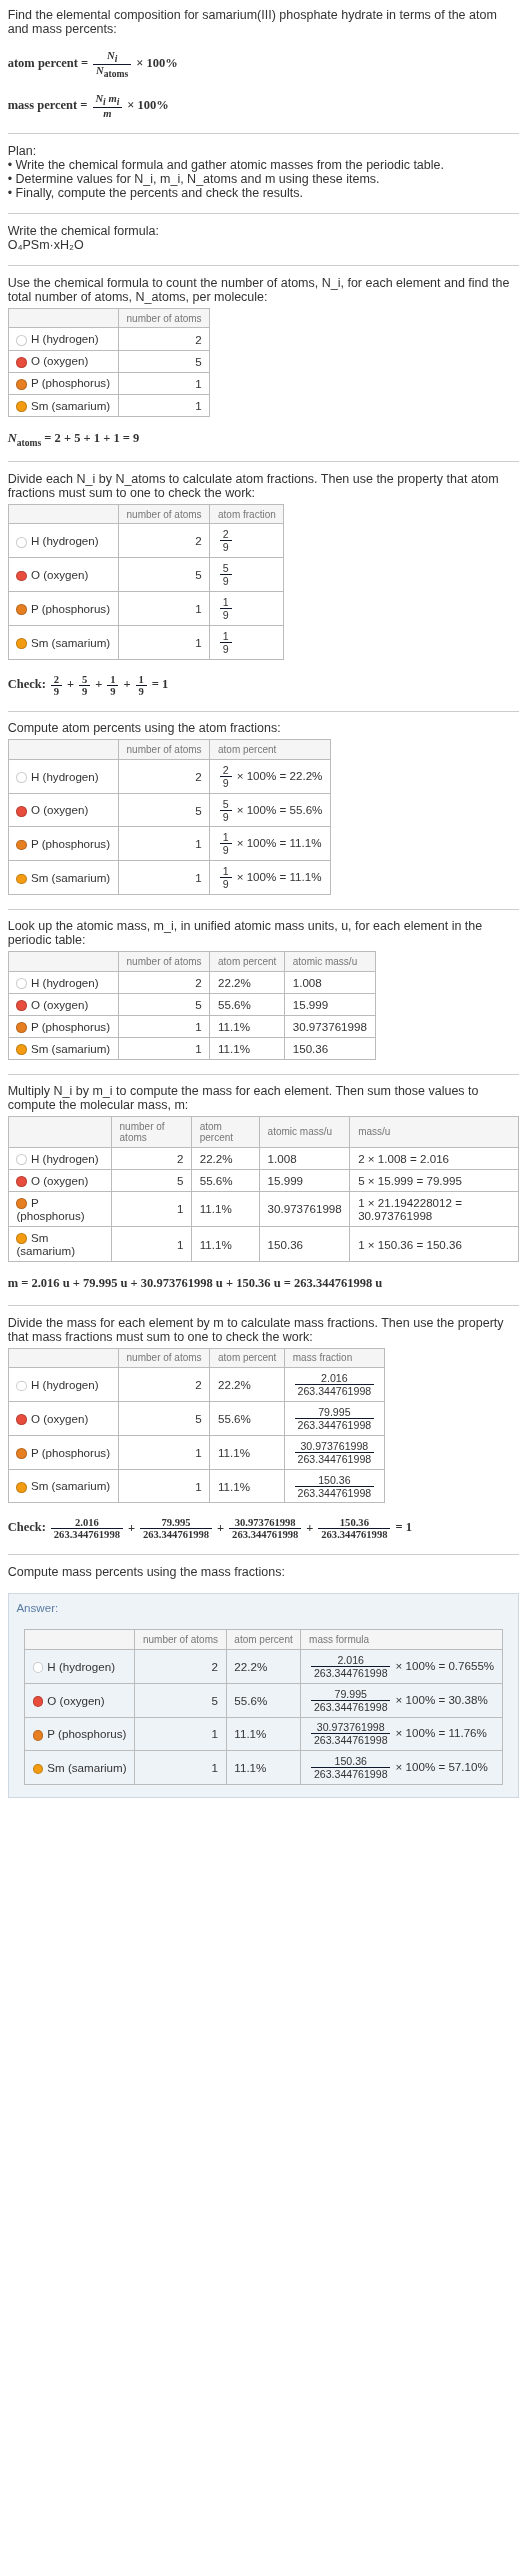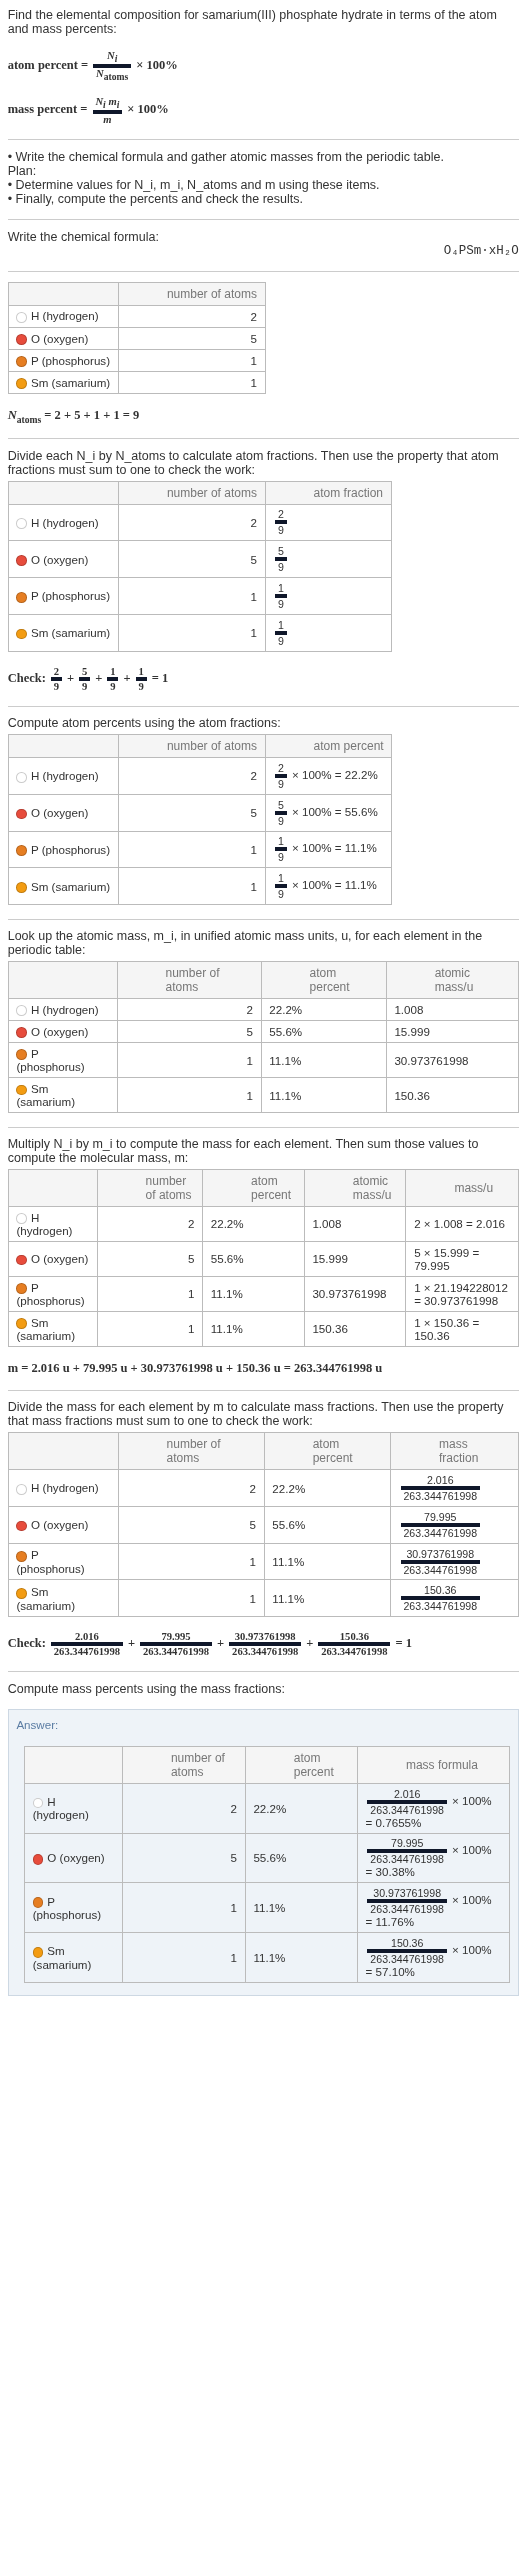--- a/index.html
+++ b/index.html
@@ -8,32 +8,32 @@
   color: #333;
   margin: 0;
   padding: 7.7px;
   width: 511px;
   background: #fff;
 }
 .section { margin-bottom: 13.5px; }
 hr { border: none; border-top: 1px solid #ccc; margin: 9.6px 0; }
 .formula { font-family: Georgia, serif; margin: 14px 0; font-weight: bold; }
 .frac { display: inline-block; vertical-align: middle; text-align: center; font-size: 10.6px; margin: 0 1.9px; }
-.frac .num { display: block; border-bottom: 4px solid #0f172a; padding: 0 2.9px; }
+.frac .num { display: block; border-bottom: 1px solid #0f172a; padding: 0 2.9px; }
 .frac .den { display: block; padding: 0 2.9px; text-align: center; }
 sub { font-size: 9.6px; }
 table { border-collapse: collapse; margin: 3.9px 0; }
 th, td { border: 1px solid #bbb; padding: 3.9px 7.7px; font-size: 11.6px; text-align: left; }
-th { background: #f5f5f5; color: #777; font-weight: normal; font-size: 12px; padding-left: 48px; }
+th { background: #f5f5f5; color: #777; font-weight: normal; font-size: 10px; }
 td.num { text-align: right; }
 .swatch { display: inline-block; width: 8.7px; height: 8.7px; border-radius: 50%; margin-right: 3.9px; vertical-align: middle; border: 1px solid rgba(0,0,0,0.2); }
 .answer-box { background: #eef3f8; border: 1px solid #cdd8e3; padding: 7.7px; }
 .answer-label { color: #5a7ca3; font-size: 11.6px; margin-bottom: 15px; }
 .indent { margin-left: 7.7px; }
-.chem { font-family: Liberation Mono, monospace; text-align: right; }
+.chem { font-family: Liberation Sans, sans-serif; }
 </style>
 </head>
 <body>
 
 <div class="section">
   <div>Find the elemental composition for samarium(III) phosphate hydrate in terms of the atom and mass percents:</div>
   <div class="formula">
     <span>atom percent =</span>
     <span class="frac">
       <span class="num"><i>N<sub>i</sub></i></span>
@@ -46,34 +46,35 @@
     <span class="frac">
       <span class="num"><i>N<sub>i</sub> m<sub>i</sub></i></span>
       <span class="den"><i>m</i></span>
     </span>
     <span>× 100%</span>
   </div>
 </div>
 <hr>
 
 <div class="section">
+  <div>Plan:</div>
   <div>• Write the chemical formula and gather atomic masses from the periodic table.</div>
-  <div>Plan:</div>
   <div>• Determine values for N_i, m_i, N_atoms and m using these items.</div>
   <div>• Finally, compute the percents and check the results.</div>
 </div>
 <hr>
 
 <div class="section">
   <div>Write the chemical formula:</div>
   <div class="chem">O₄PSm·xH₂O</div>
 </div>
 <hr>
 
 <div class="section">
+  <div>Use the chemical formula to count the number of atoms, N_i, for each element and find the total number of atoms, N_atoms, per molecule:</div>
   <table>
     <tbody>
         <tr>
       <th></th>
       <th>number of atoms</th>
     </tr>
     </tbody>
       <tbody id="count-rows">
         <tr>
      <td><span class="swatch" style="background:#ffffff"></span>H (hydrogen)</td>

